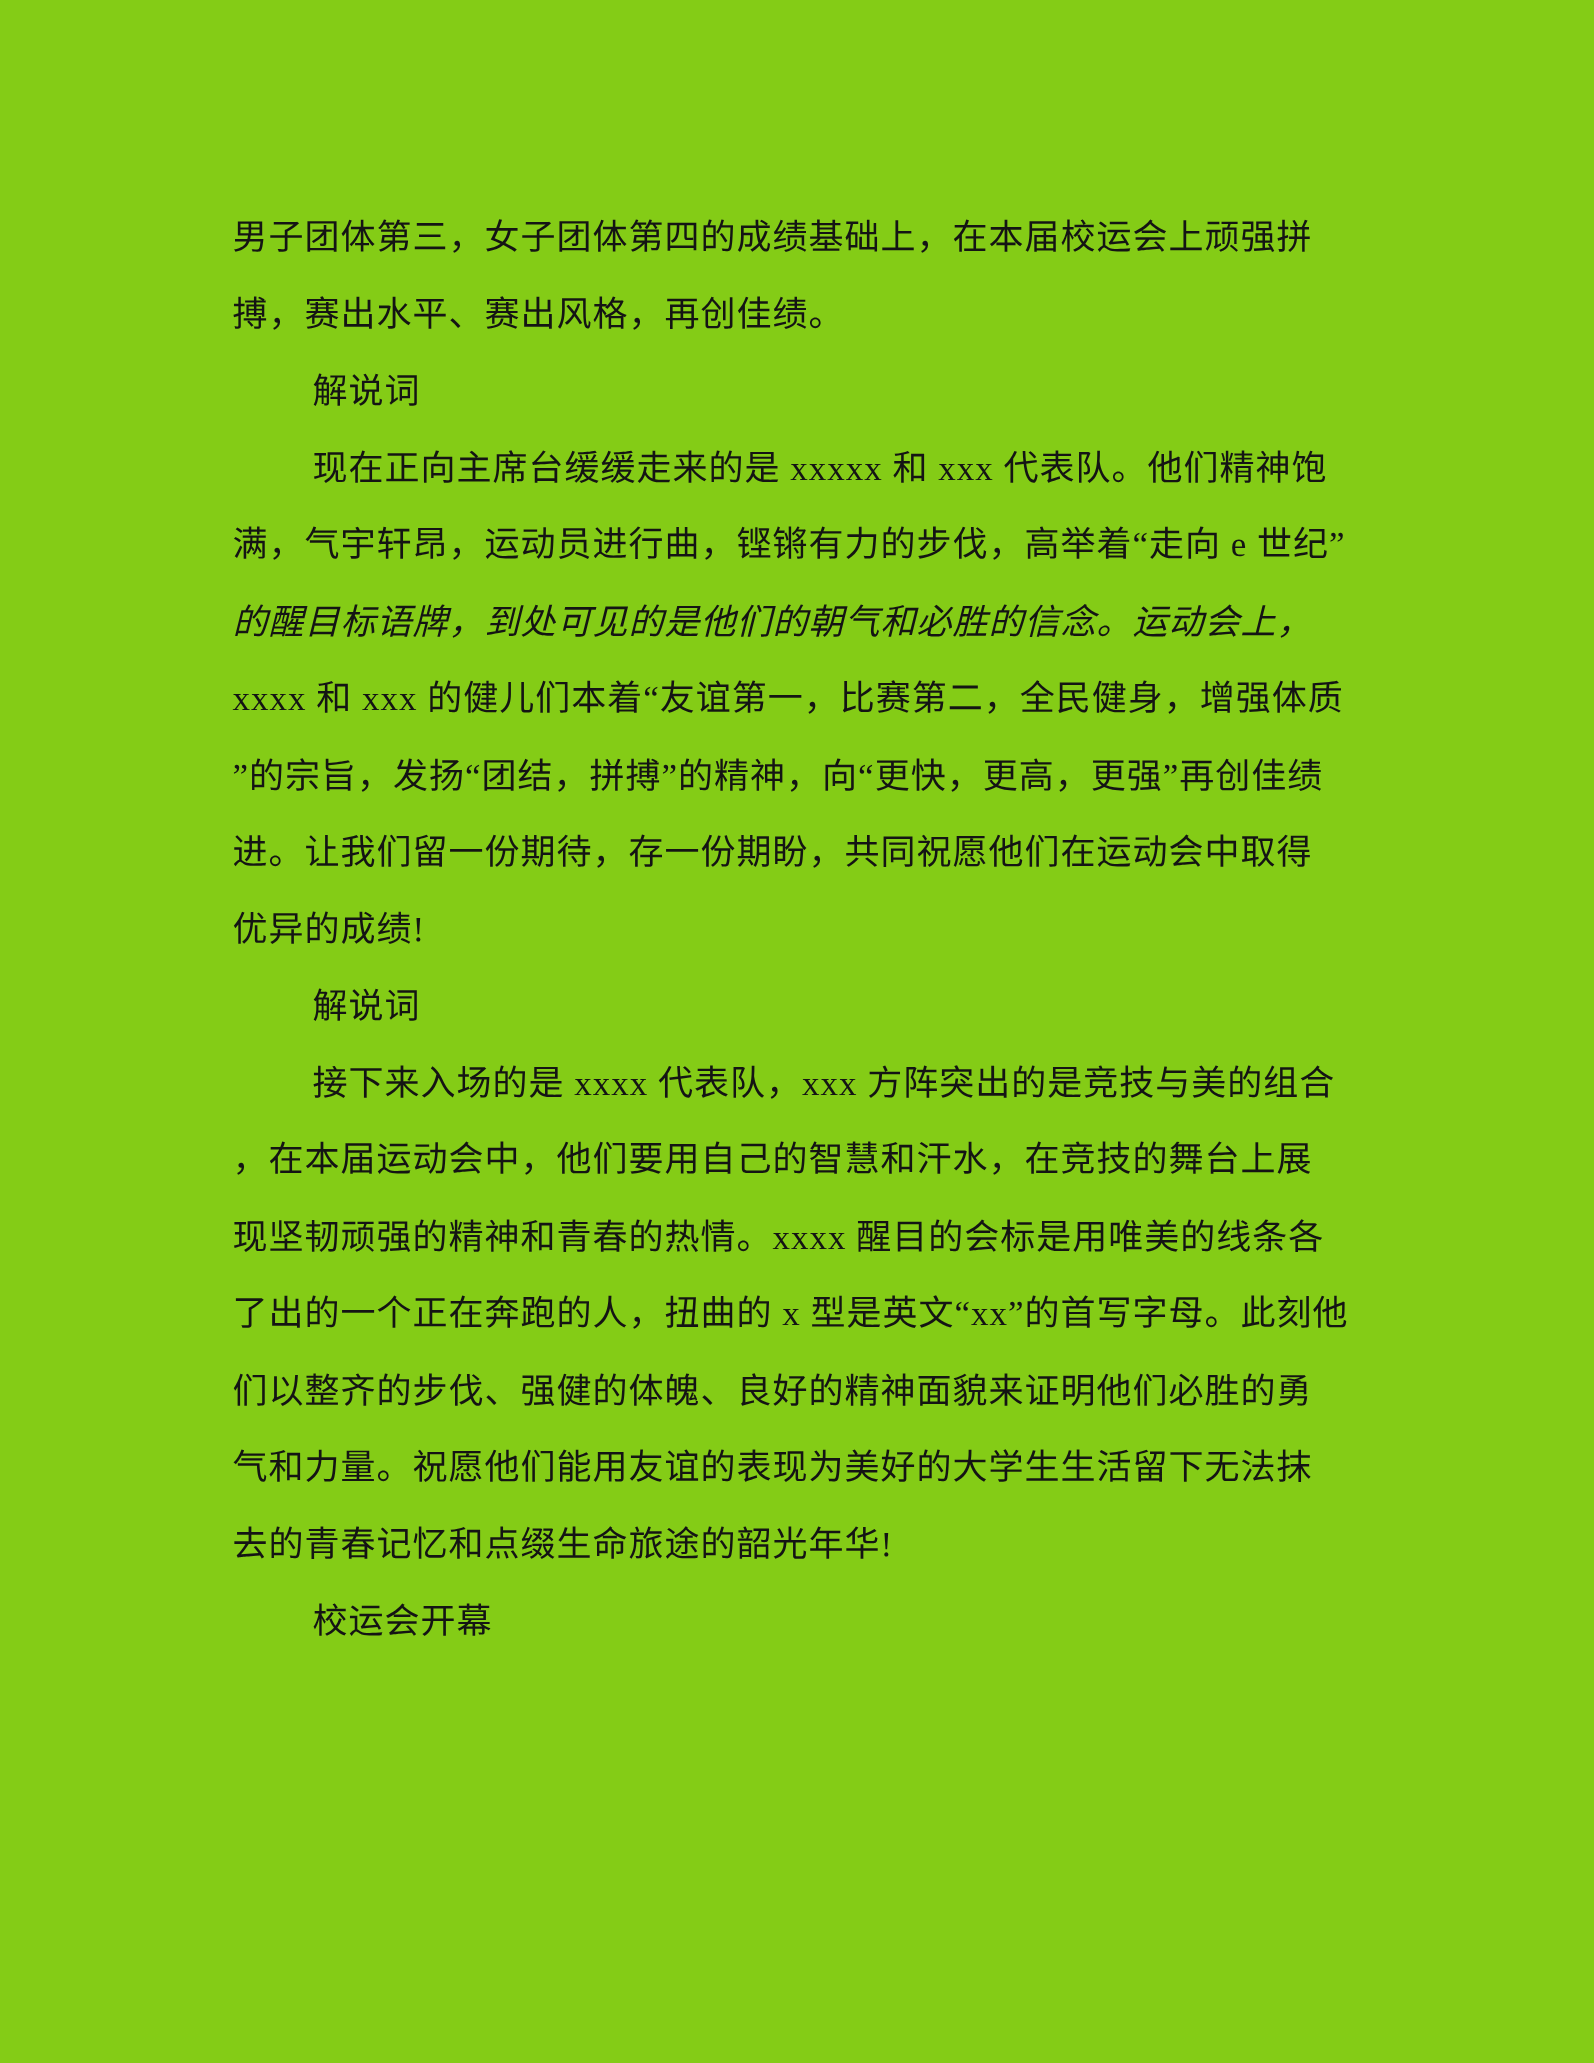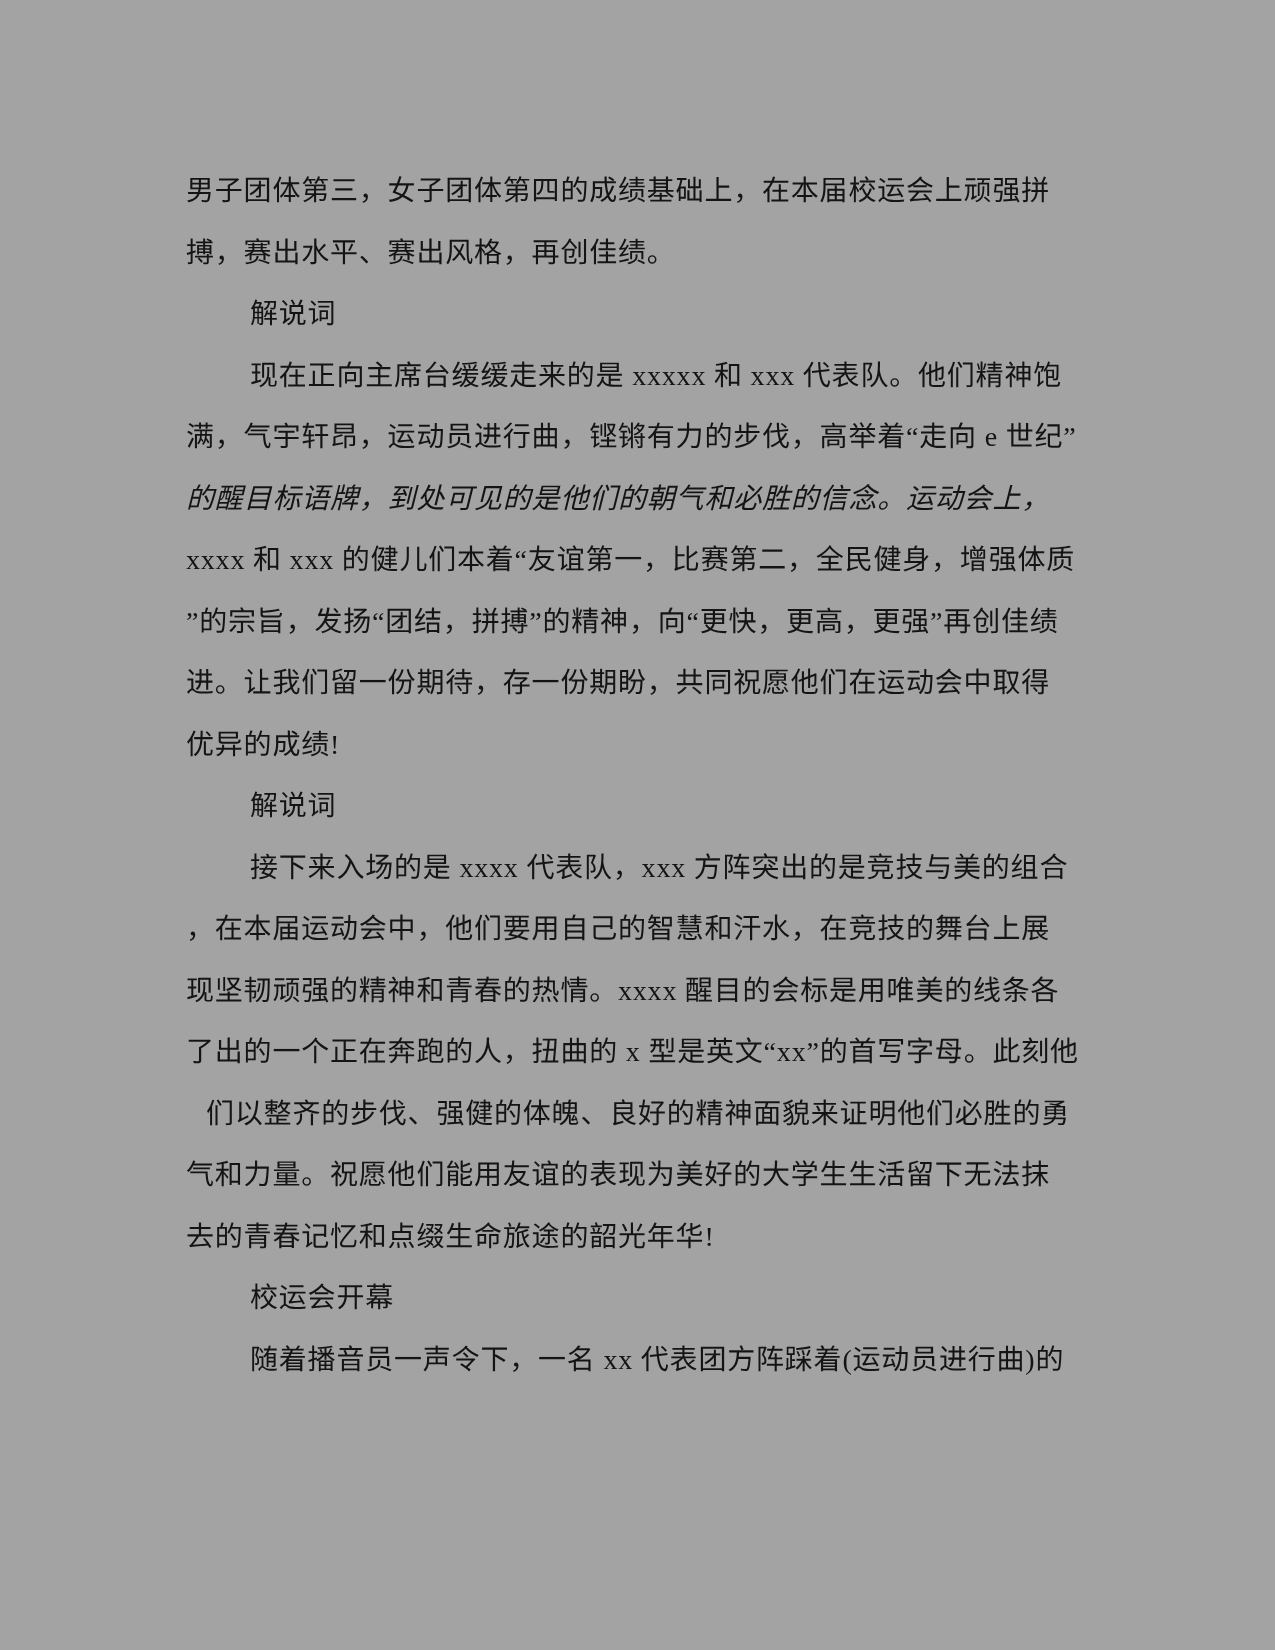--- a/index.html
+++ b/index.html
@@ -30,36 +30,35 @@
     letter-spacing: 0.8px;
     white-space: nowrap;
   }
   .line.indent {
     padding-left: 64px;
   }
 </style>
 </head>
 <body>
 
-<div class="page" style="background: #a3a3a3;">
+<div class="page" style="background: #84cc16;">
   <div class="text-area" id="text-area">
       <div class="line" style="color: rgb(20, 20, 20);">男子团体第三，女子团体第四的成绩基础上，在本届校运会上顽强拼</div>
       <div class="line" style="color: rgb(20, 20, 20);">搏，赛出水平、赛出风格，再创佳绩。</div>
       <div class="line indent" style="color: rgb(20, 20, 20);">解说词</div>
       <div class="line indent" style="color: rgb(20, 20, 20);">现在正向主席台缓缓走来的是 xxxxx 和 xxx 代表队。他们精神饱</div>
       <div class="line" style="color: rgb(20, 20, 20);">满，气宇轩昂，运动员进行曲，铿锵有力的步伐，高举着“走向 e 世纪”</div>
       <div class="line" style="color: rgb(20, 20, 20); font-style: italic;">的醒目标语牌，到处可见的是他们的朝气和必胜的信念。运动会上，</div>
       <div class="line" style="color: rgb(20, 20, 20);">xxxx 和 xxx 的健儿们本着“友谊第一，比赛第二，全民健身，增强体质</div>
       <div class="line" style="color: rgb(20, 20, 20);">”的宗旨，发扬“团结，拼搏”的精神，向“更快，更高，更强”再创佳绩</div>
       <div class="line" style="color: rgb(20, 20, 20);">进。让我们留一份期待，存一份期盼，共同祝愿他们在运动会中取得</div>
       <div class="line" style="color: rgb(20, 20, 20);">优异的成绩!</div>
       <div class="line indent" style="color: rgb(20, 20, 20);">解说词</div>
       <div class="line indent" style="color: rgb(20, 20, 20);">接下来入场的是 xxxx 代表队，xxx 方阵突出的是竞技与美的组合</div>
       <div class="line" style="color: rgb(20, 20, 20);">，在本届运动会中，他们要用自己的智慧和汗水，在竞技的舞台上展</div>
       <div class="line" style="color: rgb(20, 20, 20);">现坚韧顽强的精神和青春的热情。xxxx 醒目的会标是用唯美的线条各</div>
       <div class="line" style="color: rgb(20, 20, 20);">了出的一个正在奔跑的人，扭曲的 x 型是英文“xx”的首写字母。此刻他</div>
-      <div class="line" style="color: rgb(20, 20, 20); margin-left: 20px;">们以整齐的步伐、强健的体魄、良好的精神面貌来证明他们必胜的勇</div>
+      <div class="line" style="color: rgb(20, 20, 20);">们以整齐的步伐、强健的体魄、良好的精神面貌来证明他们必胜的勇</div>
       <div class="line" style="color: rgb(20, 20, 20);">气和力量。祝愿他们能用友谊的表现为美好的大学生生活留下无法抹</div>
       <div class="line" style="color: rgb(20, 20, 20);">去的青春记忆和点缀生命旅途的韶光年华!</div>
       <div class="line indent" style="color: rgb(20, 20, 20);">校运会开幕</div>
-      <div class="line indent" style="color: rgb(20, 20, 20);">随着播音员一声令下，一名 xx 代表团方阵踩着(运动员进行曲)的</div>
     </div>
 </div>
 
 </body></html>

